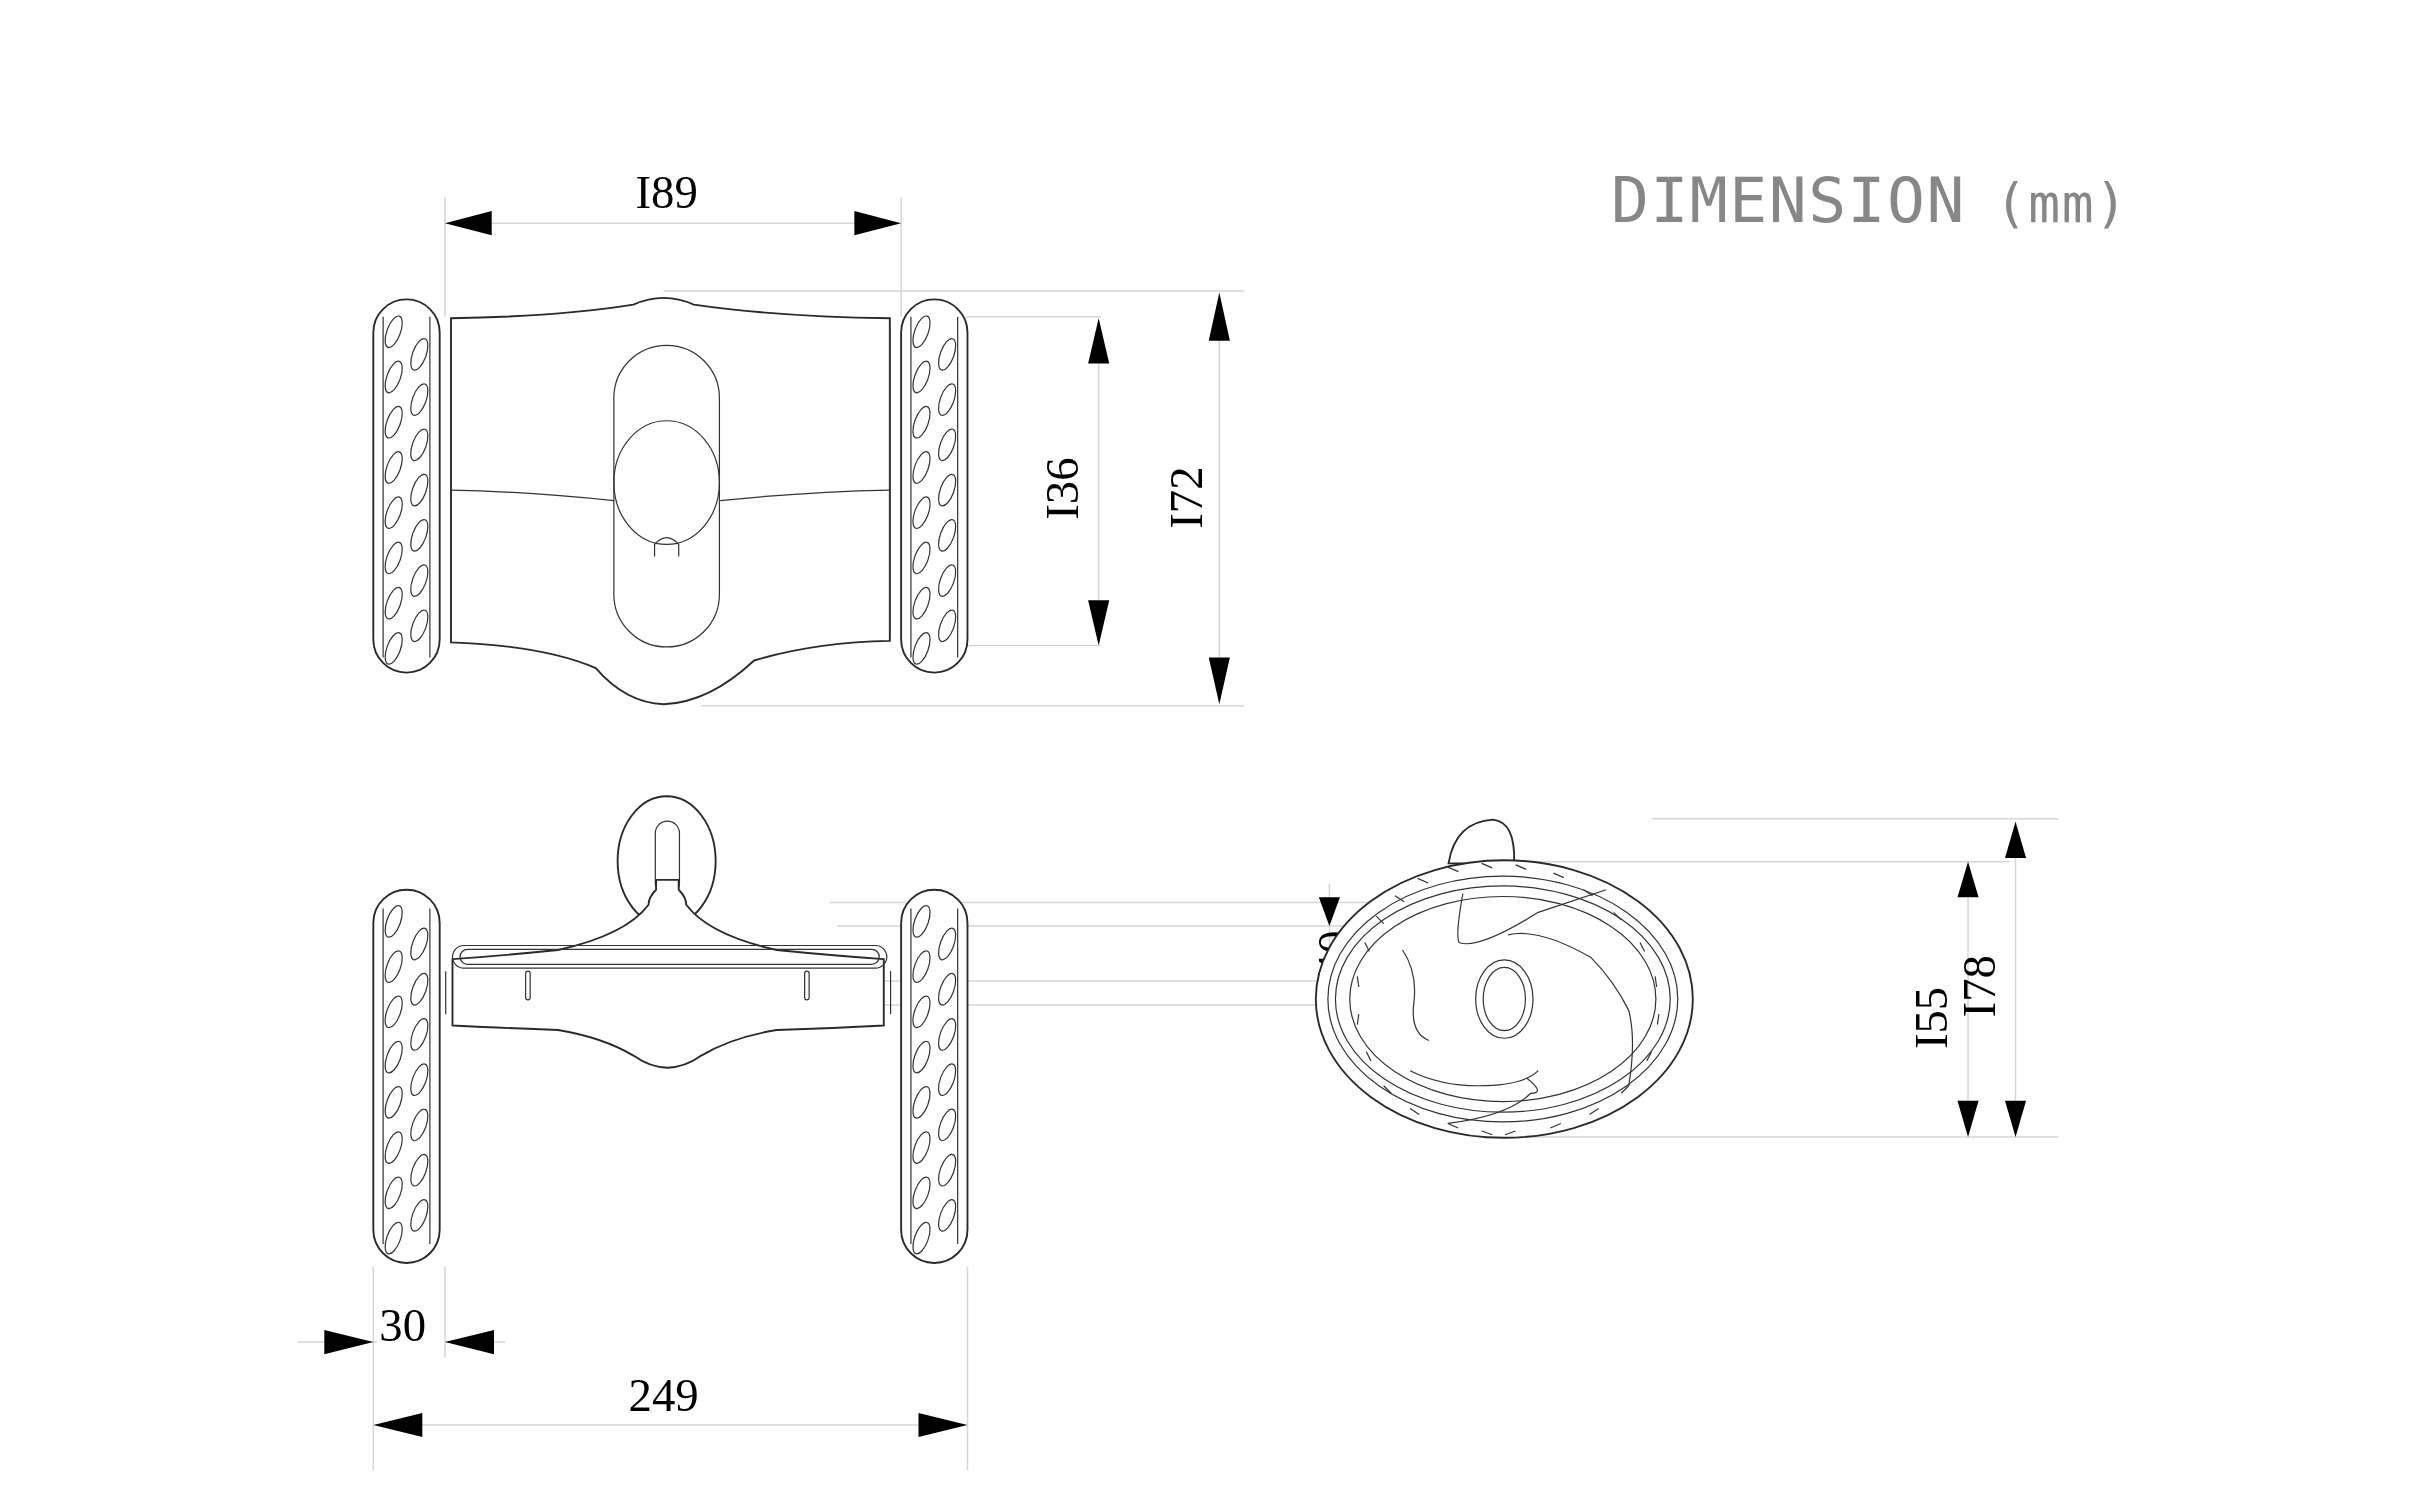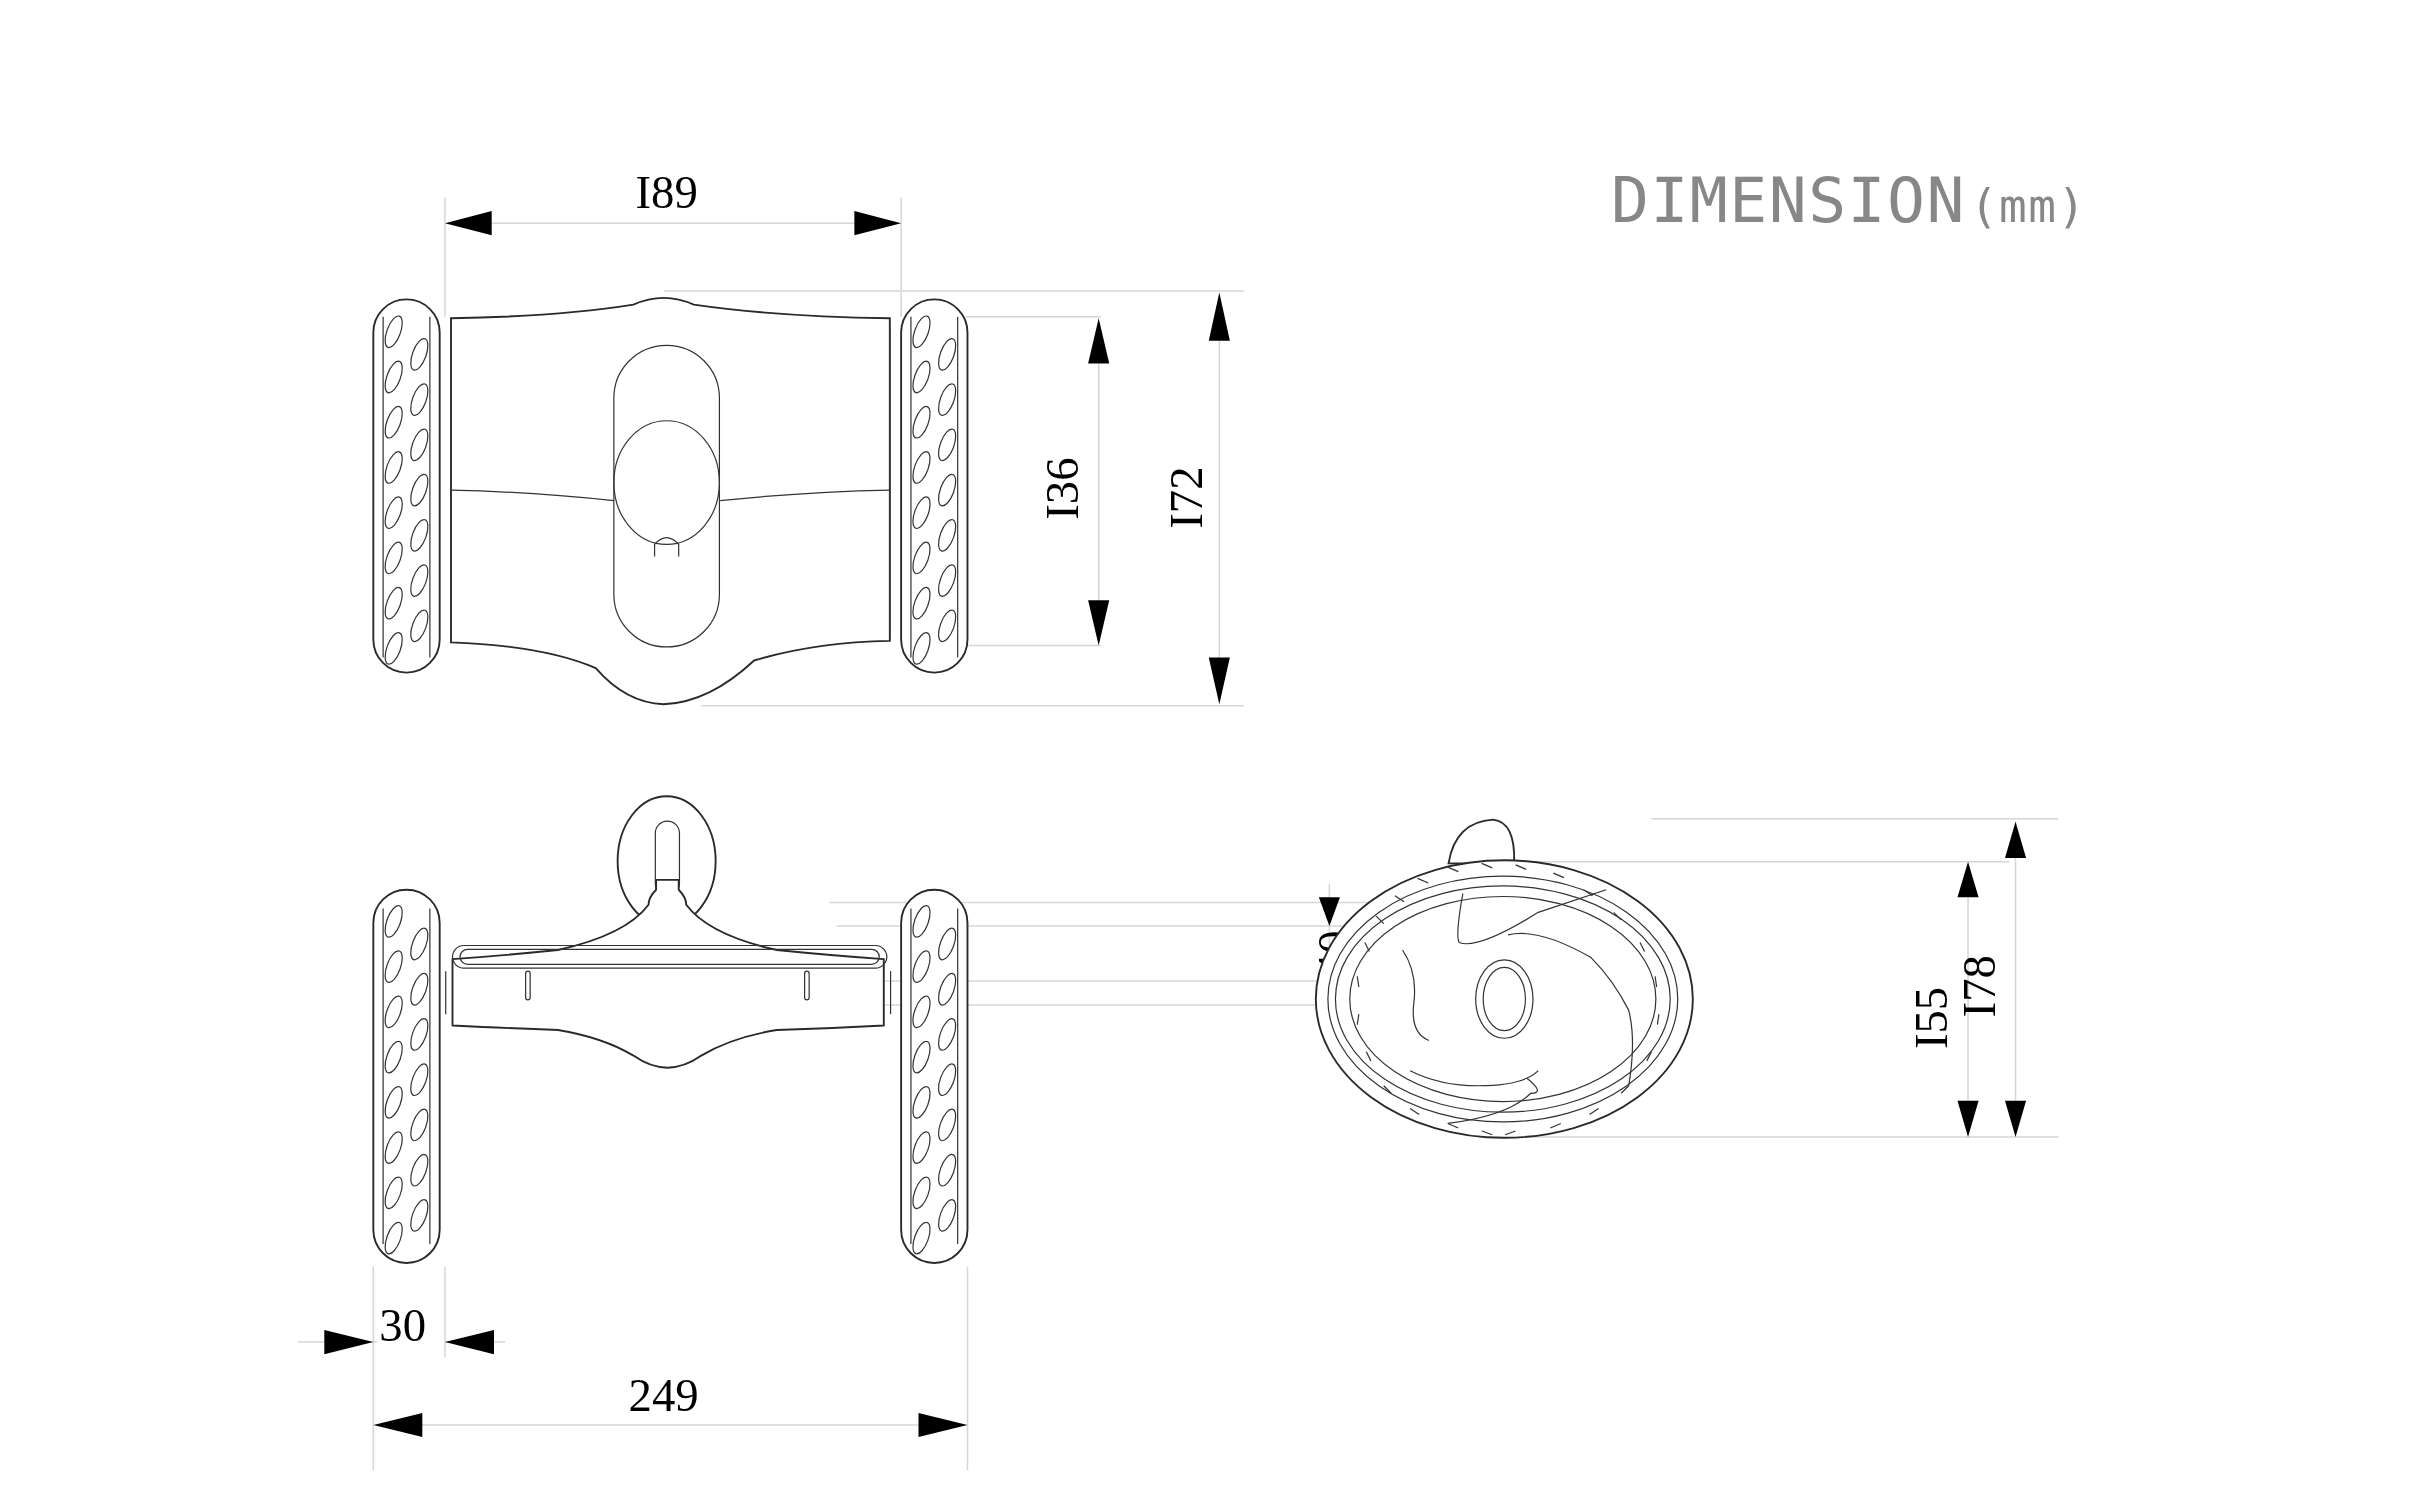--- a/index.html
+++ b/index.html
@@ -3,21 +3,21 @@
 <meta charset="utf-8">
 <style>
   html, body { margin: 0; padding: 0; background: #ffffff; }
   body { width: 2413px; height: 1508px; position: relative; overflow: hidden; }
   #canvas { position: absolute; left: 0; top: 0; width: 2413px; height: 1508px; }
   .title {
     position: absolute; left: 1611px; top: 164px;
     font-family: "DejaVu Sans Mono", monospace; font-size: 63px; color: #878787;
     letter-spacing: 1.5px; white-space: nowrap;
   }
-  .title .unit { font-size: 46px; margin-left: 4px; }
+  .title .unit { font-size: 53px; margin-left: 29px; }
   .dim { font-family: "Liberation Serif", serif; fill: #000; font-size: 62px; }
   .ext { stroke: #d6d6d6; stroke-width: 2; fill: none; }
   .obj { stroke: #2a2a2a; stroke-width: 2.5; fill: #fff; }
   .thin { stroke: #333; stroke-width: 1.6; fill: none; }
   .arrow { fill: #000; }
 </style>
 </head>
 <body>
 
 <div class="title">

